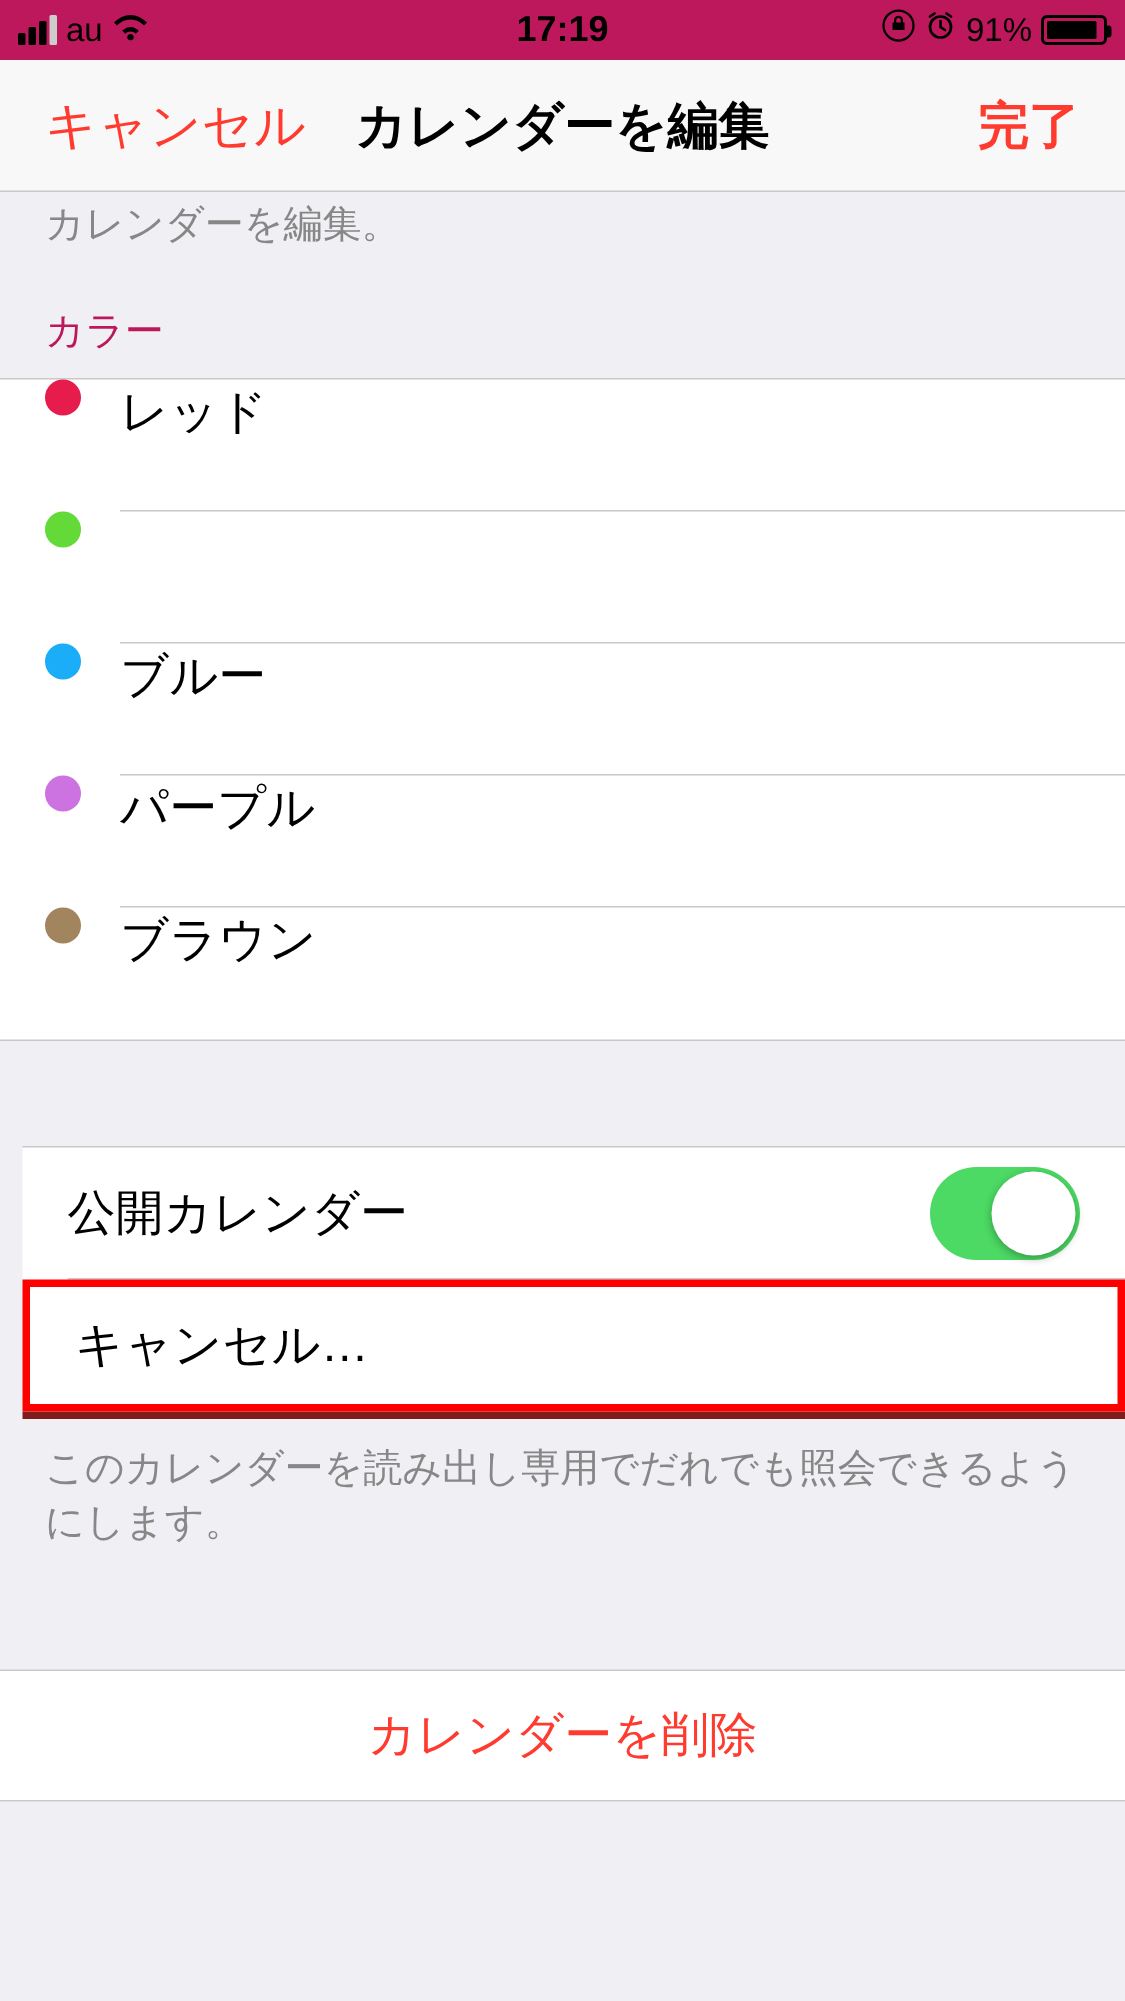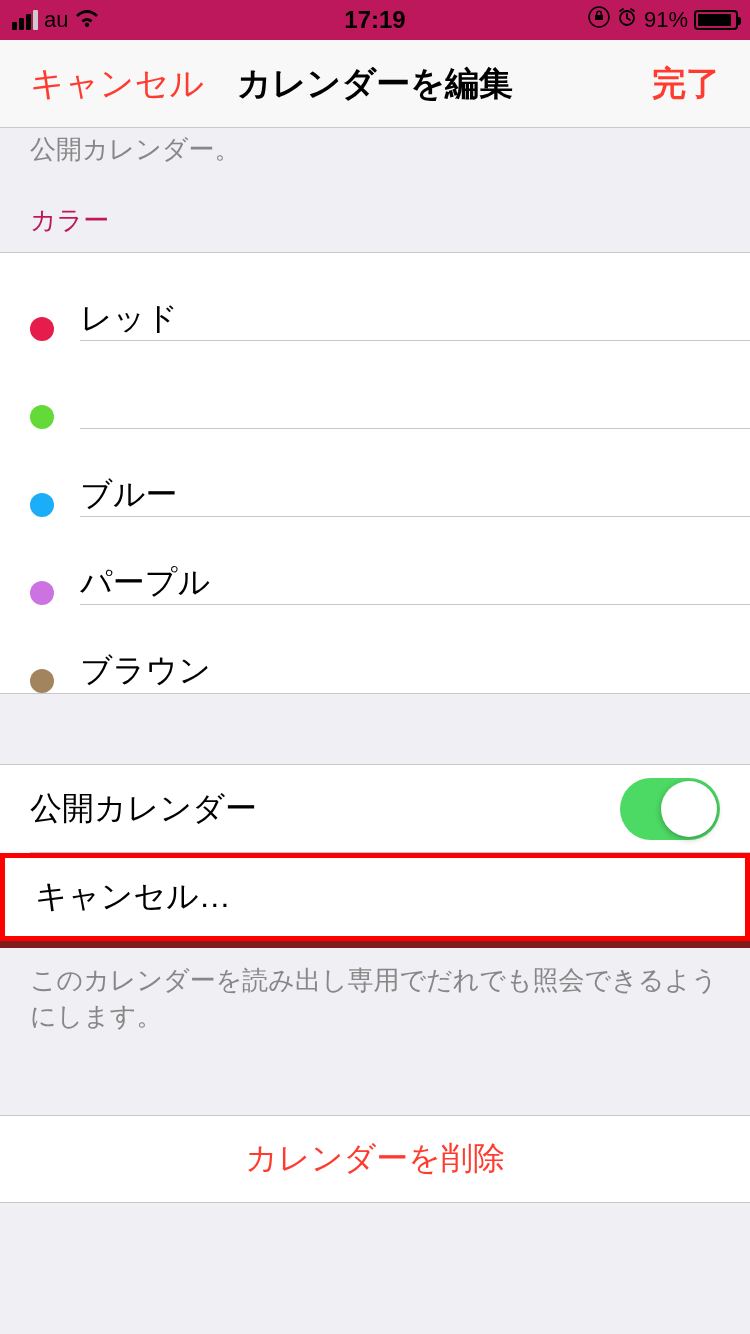--- a/index.html
+++ b/index.html
@@ -75,21 +75,21 @@
     }
     
     
     .color-group {
       background: #fff;
       border-top: 1px solid #c8c8c8;
       border-bottom: 1px solid #c8c8c8;
     }
     .color-row {
       display: flex;
-      align-items: flex-end;
+      align-items: flex-start;
       height: 88px;
       padding: 0 30px;
       position: relative;
     }
     .color-row .divider {
       position: absolute;
       bottom: 0;
       left: 80px;
       right: 0;
       height: 1px;
@@ -102,21 +102,22 @@
       border-radius: 50%;
       margin-right: 26px;
     }
     .color-label { font-size: 32px; flex: 1; }
     .check-icon { color: #ff3b30; font-size: 40px; font-weight: bold; }
     
     
     .list-group {
       background: #fff;
       border-top: 1px solid #c8c8c8;
-      border-bottom: 7px solid #7f1d1d;
+      border-bottom: 5px solid #7f1d1d;
+      margin-left: 15px;
     }
     .list-row {
       display: flex;
       align-items: center;
       height: 88px;
       padding: 0 30px;
       position: relative;
     }
     .list-row .divider {
       position: absolute;
@@ -206,21 +207,21 @@
       </div>
   </div>
 </div>
 
 <div class="nav-bar">
   <span class="nav-cancel">キャンセル</span>
   <span class="nav-title">カレンダーを編集</span>
   <span class="nav-done">完了</span>
 </div>
 
-<div class="partial-footer">公開カレンダー。</div>
+<div class="partial-footer">カレンダーを編集。</div>
 
 <div class="section-header">カラー</div>
 <div class="color-group">
   <div class="color-row">
     <div class="color-dot" style="background:#e51c4c"></div>
     <span class="color-label">レッド</span>
     <div class="divider"></div>
   </div>
   <div class="color-row">
     <div class="color-dot" style="background:#63da38"></div>

